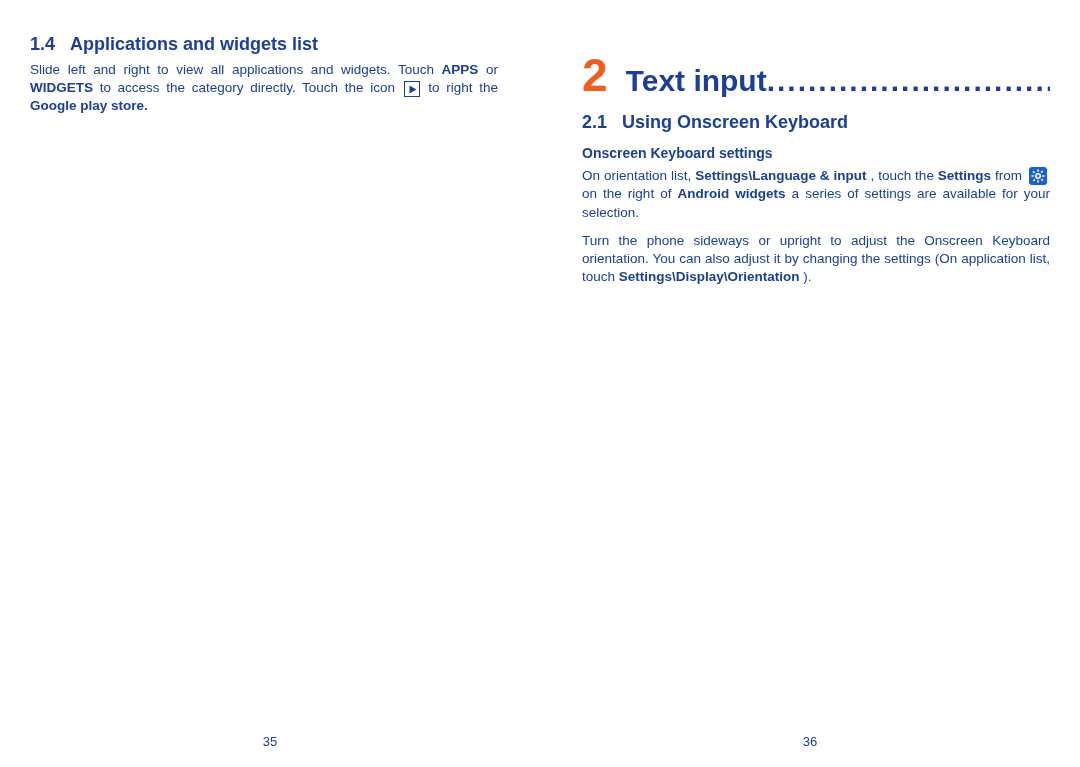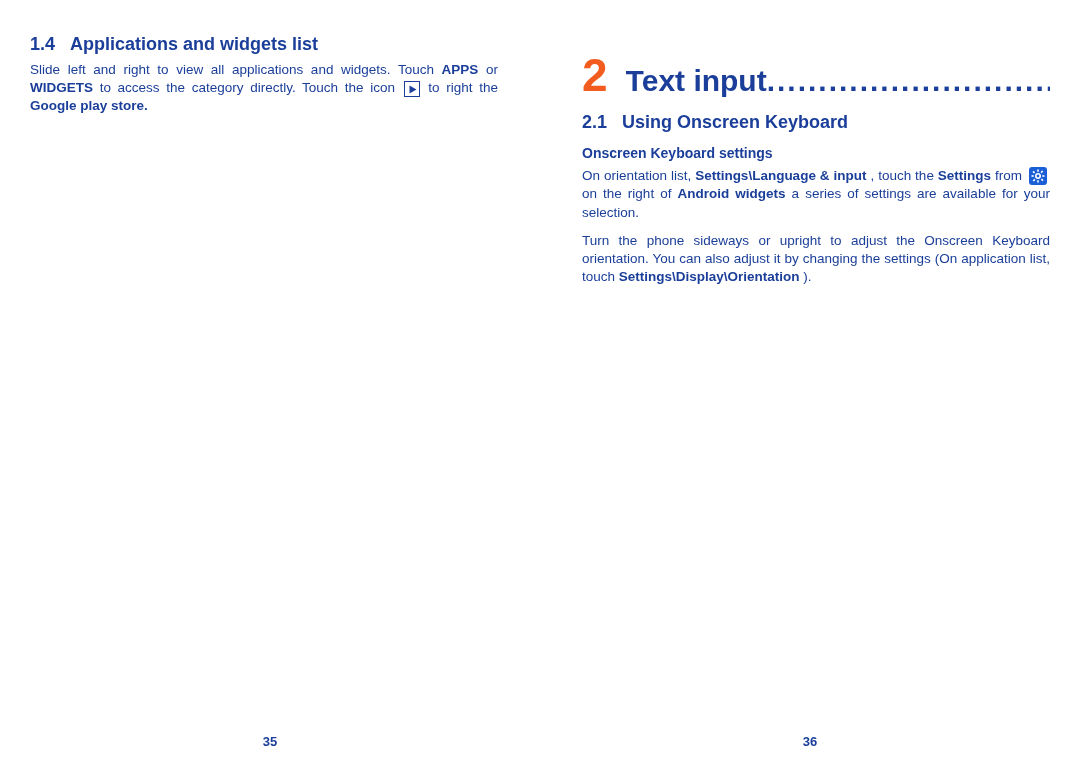--- a/index.html
+++ b/index.html
@@ -50,21 +50,21 @@
     border-top: 7px solid #1a3e99;
     transform: rotate(-90deg);
   }
 
   .icon-gear {
     display: inline-block; width: 18px; height: 18px; border-radius: 3px;
     background: #1a5fd6; vertical-align: middle; position: relative; margin: 0 3px;
   }
   .icon-gear svg { position: absolute; left: 2px; top: 2px; }
 
-  .page-num { position: absolute; bottom: 18px; width: 100%; left: 0; text-align: center; font-size: 13px; color: #1a3e99; font-weight: bold; }
+  .page-num { position: absolute; bottom: 18px; width: 100%; left: 0; text-align: center; font-size: 13px; color: #1a3e99; }
 </style>
 </head>
 <body>
 
 <div class="spread">
 
   <div class="page page-left">
     <div class="sec-heading">
       <span class="num">1.4</span>
       <span class="ttl">Applications and widgets list</span>

